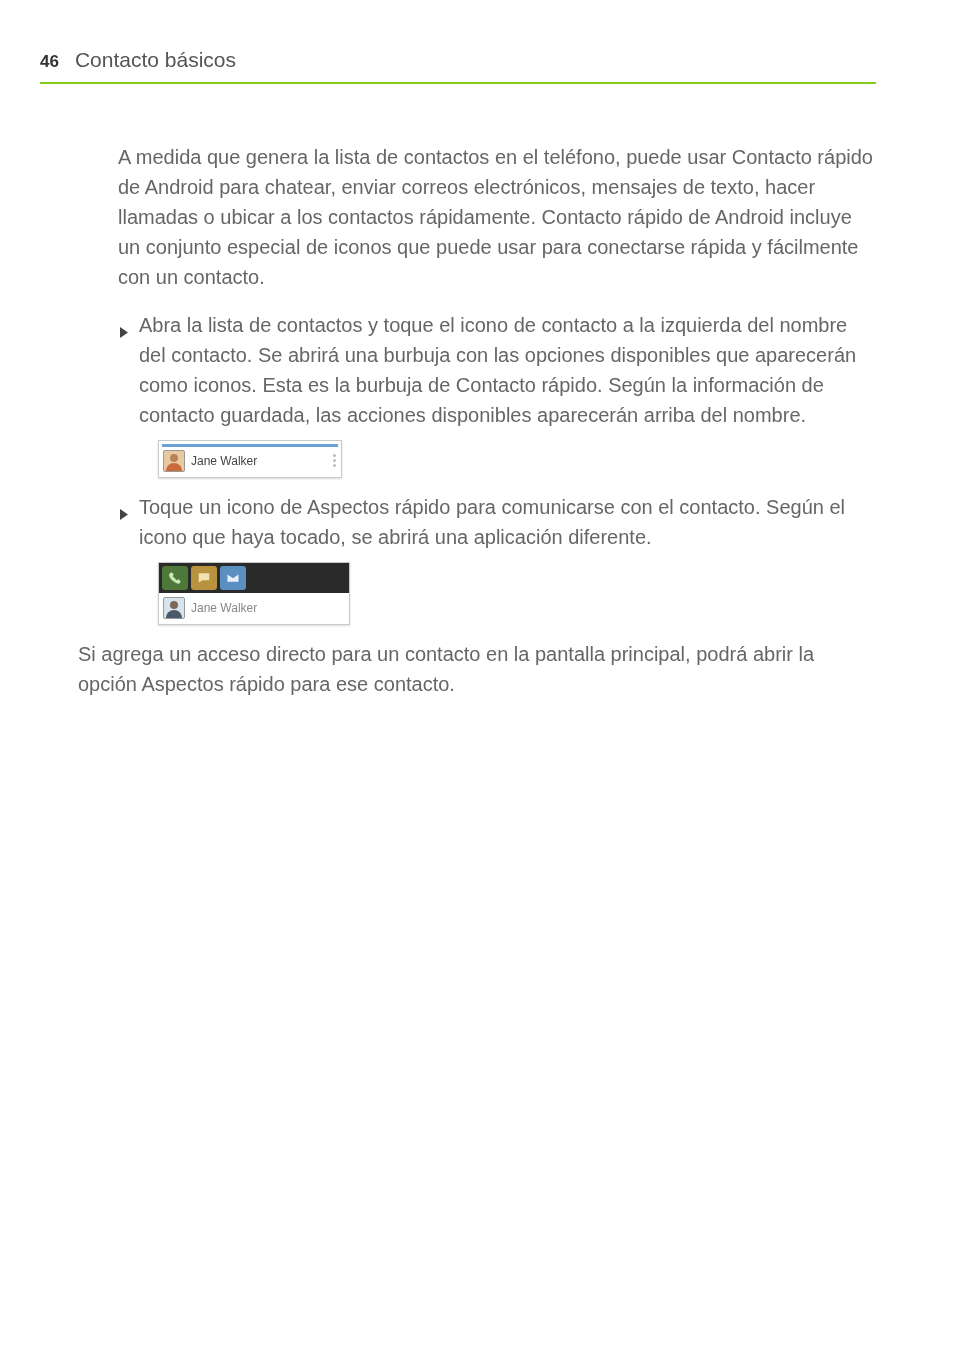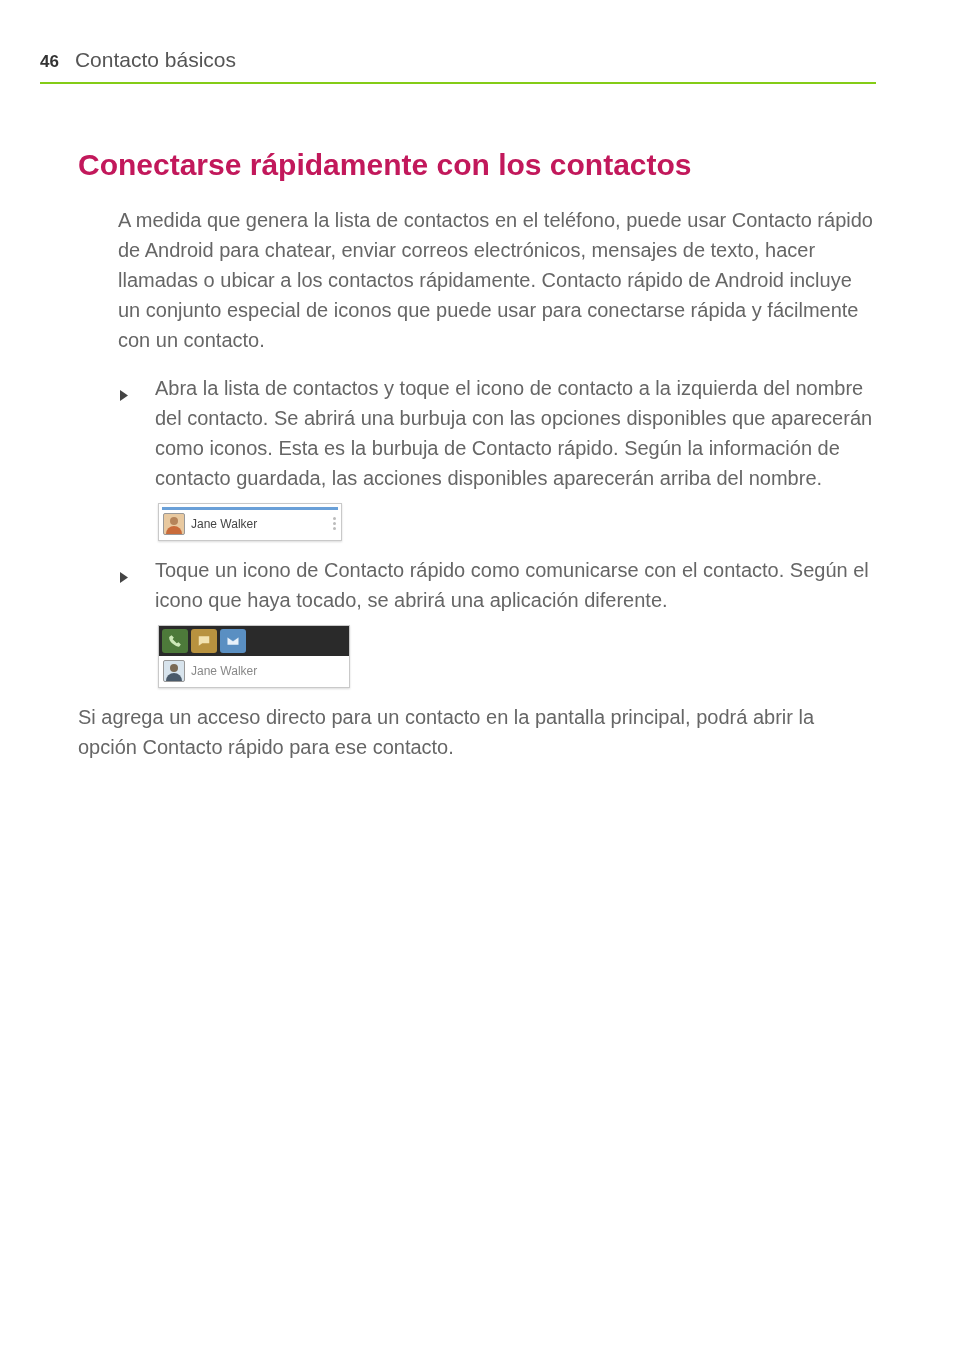--- a/index.html
+++ b/index.html
@@ -41,21 +41,20 @@
     }
     .para {
       margin-bottom: 18px;
       color: #666;
       margin-left: 40px;
     }
     .bullet-item {
       display: flex;
       margin-left: 42px;
       margin-bottom: 8px;
-      gap: 16px;
     }
     .bullet-marker {
       flex: 0 0 auto;
       margin-right: 10px;
       margin-top: 6px;
     }
     .bullet-text {
       color: #666;
     }
     .screenshot {
@@ -190,21 +189,20 @@
   </style>
 </head>
 <body>
 
 <div class="page-header">
   <span class="page-number">46</span>
   <span class="section-name">Contacto básicos</span>
 </div>
 
 <div class="content">
-  <h1 class="title">Conectarse rápidamente con los contactos</h1>
 
   <p class="para">A medida que genera la lista de contactos en el teléfono, puede usar Contacto rápido de Android para chatear, enviar correos electrónicos, mensajes de texto, hacer llamadas o ubicar a los contactos rápidamente. Contacto rápido de Android incluye un conjunto especial de iconos que puede usar para conectarse rápida y fácilmente con un contacto.</p>
 
   <div class="bullet-item">
     <span class="bullet-marker">
       <svg width="9" height="11" viewBox="0 0 9 11">
           <polygon points="0,0 8,5.5 0,11" fill="#444"></polygon>
         </svg>
     </span>
     <span class="bullet-text">Abra la lista de contactos y toque el icono de contacto a la izquierda del nombre del contacto. Se abrirá una burbuja con las opciones disponibles que aparecerán como iconos. Esta es la burbuja de Contacto rápido. Según la información de contacto guardada, las acciones disponibles aparecerán arriba del nombre.</span>
@@ -224,21 +222,21 @@
       </div>
     </div>
   </div>
 
   <div class="bullet-item">
     <span class="bullet-marker">
       <svg width="9" height="11" viewBox="0 0 9 11">
           <polygon points="0,0 8,5.5 0,11" fill="#444"></polygon>
         </svg>
     </span>
-    <span class="bullet-text">Toque un icono de Contacto rápido como comunicarse con el contacto. Según el icono que haya tocado, se abrirá una aplicación diferente.</span>
+    <span class="bullet-text">Toque un icono de Aspectos rápido para comunicarse con el contacto. Según el icono que haya tocado, se abrirá una aplicación diferente.</span>
   </div>
 
   <div class="screenshot">
     <div class="ss2">
       <div class="ss2-icons">
         <div class="ss2-icon ic-green">
           <svg width="14" height="14" viewBox="0 0 24 24">
               <path fill="#cde8b8" d="M6 2l4 4-2 3 7 7 3-2 4 4-3 4c-2 0-9-3-13-7S2 7 2 5l4-3z"></path>
             </svg>
         </div>
@@ -253,14 +251,14 @@
             </svg>
         </div>
       </div>
       <div class="ss2-row">
         <div class="ss2-avatar"></div>
         <span class="ss2-name">Jane Walker</span>
       </div>
     </div>
   </div>
 
-  <p class="para-after">Si agrega un acceso directo para un contacto en la pantalla principal, podrá abrir la opción Contacto rápido para ese contacto.</p>
+  <p class="para-after">Si agrega un acceso directo para un contacto en la pantalla principal, podrá abrir la opción Aspectos rápido para ese contacto.</p>
 </div>
 
 </body></html>

